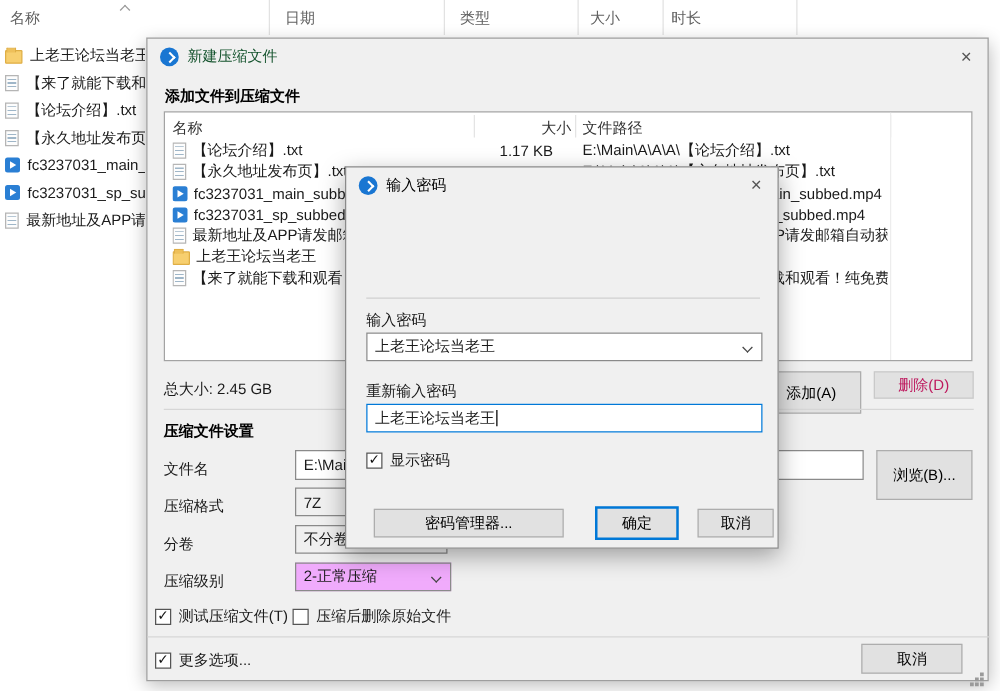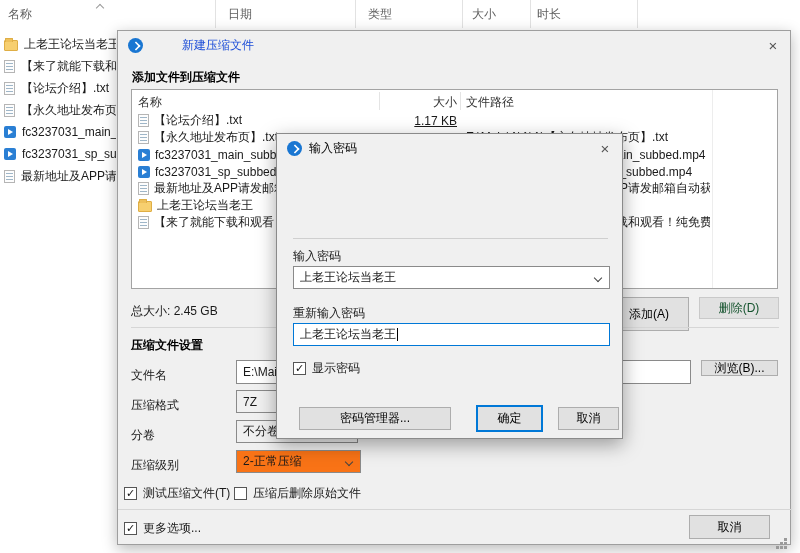--- a/index.html
+++ b/index.html
@@ -34,40 +34,40 @@
   .chev-down::before { content:""; position:absolute; left:0; top:0; width:5px; height:5px;
     border-right:1px solid #444; border-bottom:1px solid #444; transform:rotate(45deg); }
 
   
   .dialog { position:absolute; background:#f0f0f0; border:1px solid #9e9e9e; }
   #archive-dialog { left:117px; top:30px; width:674px; height:515px;
     box-shadow:0 4px 14px rgba(0,0,0,.28); }
   #password-dialog { left:276px; top:133px; width:347px; height:306px;
     box-shadow:0 6px 18px rgba(0,0,0,.35); z-index:20; border-color:#8a8a8a; }
   .titlebar { position:absolute; left:0; top:0; right:0; height:28px; display:flex; align-items:center; padding-left:10px; gap:7px; }
-  .title-inactive { color:#1d4ed8;margin-left:32px; }
+  .title-inactive { color:#14532d; }
   .title-active { color:#000; }
   .close-btn { position:absolute; right:0; top:0; width:34px; height:28px; display:flex;
     align-items:center; justify-content:center; color:#555; font-size:15px; }
   .bold { font-weight:bold; color:#000; }
 
   
   #file-list { position:absolute; left:13px; top:58px; width:647px; height:200px; background:#fff; border:1px solid #a3a3a3; overflow:hidden; }
   .lhead { position:absolute; top:0; left:0; right:0; height:22px; color:#333; }
   .lhead .hsep { position:absolute; top:2px; width:1px; height:18px; background:#e4e4e4; }
   .col-line { position:absolute; top:0; bottom:0; left:580px; width:1px; background:#ededed; }
   .lrow { position:absolute; left:0; right:0; height:17px; display:flex; align-items:center; }
   .cell { white-space:nowrap; overflow:hidden; }
   .c-name { position:absolute; left:6px; width:245px; display:flex; align-items:center; gap:5px; }
-  .c-size { position:absolute; left:253px; width:72px; text-align:right;text-decoration:underline; }
+  .c-size { position:absolute; left:253px; width:72px; text-align:center; }
   .c-path { position:absolute; left:334px; width:244px; }
 
   .btn { position:absolute; background:#e1e1e1; border:1px solid #adadad; display:flex;
     align-items:center; justify-content:center; color:#000; }
-  .btn-disabled { color:#14532d; border-color:#c9c9c9; }
+  .btn-disabled { color:#be185d; border-color:#c9c9c9; }
   .btn-default { border:2px solid #0078d7; }
   .field { position:absolute; background:#fff; border:1px solid #8a8a8a; display:flex;
     align-items:center; padding:0 6px; white-space:nowrap; overflow:hidden; }
   .field-focus { border:1px solid #0078d7; }
   .dd-arrow { position:absolute; right:7px; top:8px; }
   .divider { position:absolute; height:1px; background:#d6d6d6; }
   .cbrow { display:flex; align-items:center; gap:6px; position:absolute; }
   .cb { width:13px; height:13px; background:#fff; border:1px solid #555; display:flex;
     align-items:center; justify-content:center; font-size:11px; line-height:11px; color:#111; flex:0 0 auto; }
   .caret { display:inline-block; width:1px; height:13px; background:#000; margin-left:1px; }
@@ -139,20 +139,21 @@
       <span class="hsep" style="left:580px"></span>
     </div>
     <span class="col-line"></span>
 
     <div class="lrow" style="top:22px">
       <span class="cell c-name">
           <span class="ic ic-doc"></span>
           <span>【论坛介绍】.txt</span>
         </span>
       <span class="cell c-size">1.17 KB</span>
+      <span class="cell c-path">E:\Main\A\A\A\【论坛介绍】.txt</span>
     </div>
     <div class="lrow" style="top:39px">
       <span class="cell c-name">
           <span class="ic ic-doc"></span>
           <span>【永久地址发布页】.txt</span>
         </span>
       <span class="cell c-size"></span>
       <span class="cell c-path">E:\Main\A\A\A\【永久地址发布页】.txt</span>
     </div>
     <div class="lrow" style="top:56px">
@@ -199,30 +200,30 @@
 
   <div class="abs" style="left:13px; top:272px">总大小: 2.45 GB</div>
   <div class="btn" style="left:491px; top:266px; width:80px; height:34px">添加(A)</div>
   <div class="btn btn-disabled" style="left:581px; top:266px; width:80px; height:22px">删除(D)</div>
 
   <div class="divider" style="left:13px; top:296px; width:648px"></div>
   <div class="abs bold" style="left:13px; top:306px">压缩文件设置</div>
 
   <span class="abs" style="left:13px; top:336px">文件名</span>
   <div class="field" style="left:118px; top:329px; width:455px; height:24px">E:\Main\</div>
-  <div class="btn" style="left:583px; top:329px; width:77px; height:16px">浏览(B)...</div>
+  <div class="btn" style="left:583px; top:329px; width:77px; height:40px">浏览(B)...</div>
 
   <span class="abs" style="left:13px; top:366px">压缩格式</span>
   <div class="field" style="left:118px; top:359px; width:122px; height:23px; background:#f0f0f0; border-color:#8a8a8a">7Z</div>
 
   <span class="abs" style="left:13px; top:396px">分卷</span>
   <div class="field" style="left:118px; top:389px; width:122px; height:23px; background:#f0f0f0; border-color:#8a8a8a">不分卷</div>
 
   <span class="abs" style="left:13px; top:426px">压缩级别</span>
-  <div class="field" style="left:118px; top:419px; width:125px; height:23px; background:#f97316; border-color:#8a8a8a">
+  <div class="field" style="left:118px; top:419px; width:125px; height:23px; background:#f0abfc; border-color:#8a8a8a">
     <span>2-正常压缩</span>
     <span class="chev-down dd-arrow"></span>
   </div>
 
   <div class="cbrow" style="left:6px; top:454px">
     <span class="cb">✓</span>
     <span>测试压缩文件(T)</span>
   </div>
   <div class="cbrow" style="left:116px; top:454px">
     <span class="cb"></span>

